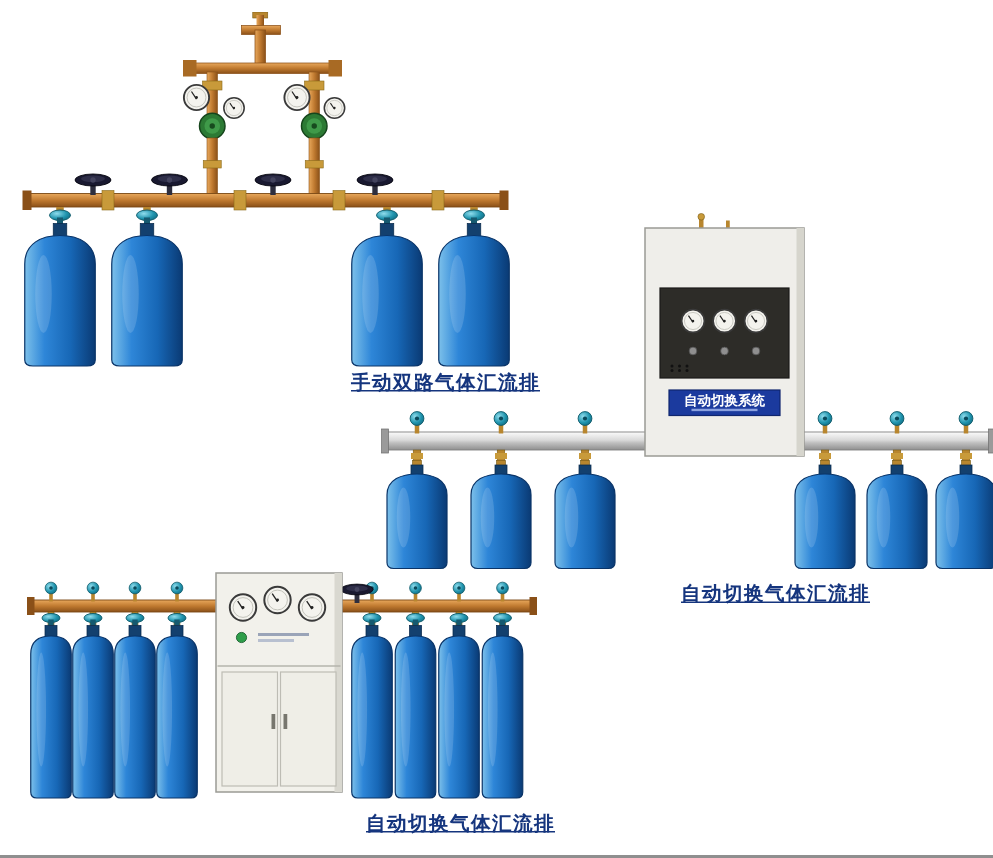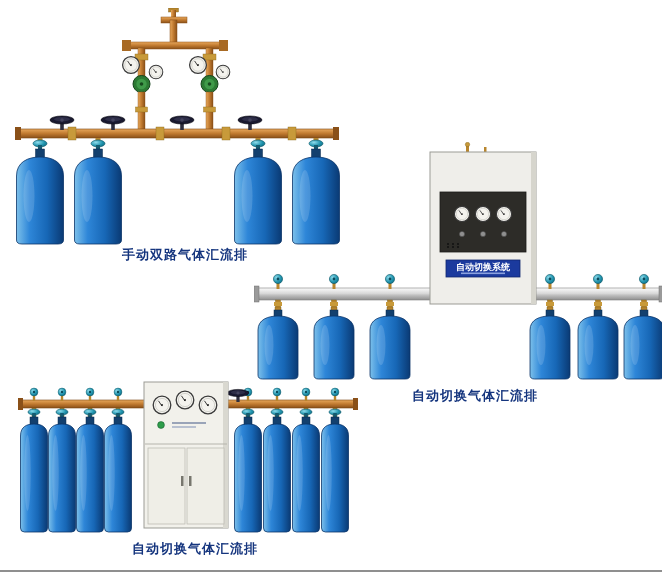--- a/index.html
+++ b/index.html
@@ -17,25 +17,26 @@
   .figure {
     position: absolute;
   }
   .figure svg {
     display: block;
     width: 100%;
     height: 100%;
   }
   .caption {
     position: absolute;
-    text-align: center;
+    text-align: right;
     font-size: 13px;
     font-weight: bold;
     letter-spacing: 1px;
     color: var(--caption-text, #15357e);
+    text-decoration: underline;
   }
   #bottom-edge {
     position: absolute;
     left: 0;
     right: 0;
     bottom: 0;
     height: 2px;
     background: #8f8f8f;
   }
 </style>

